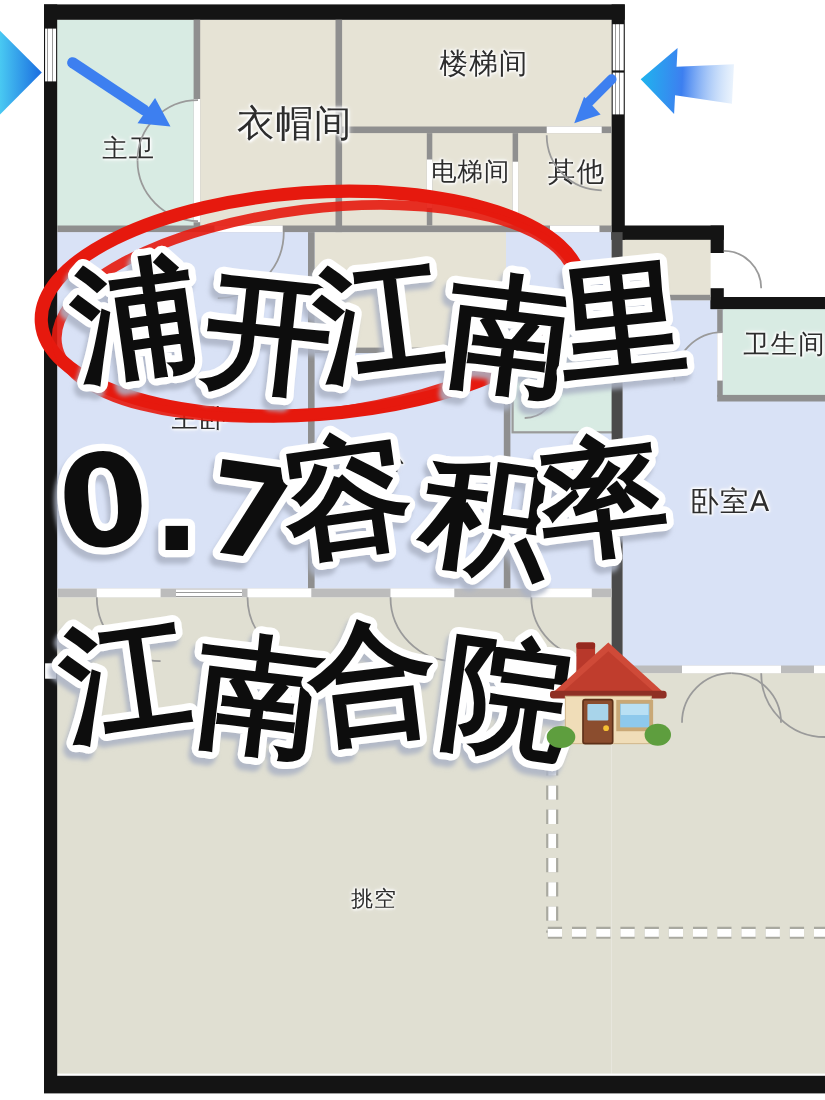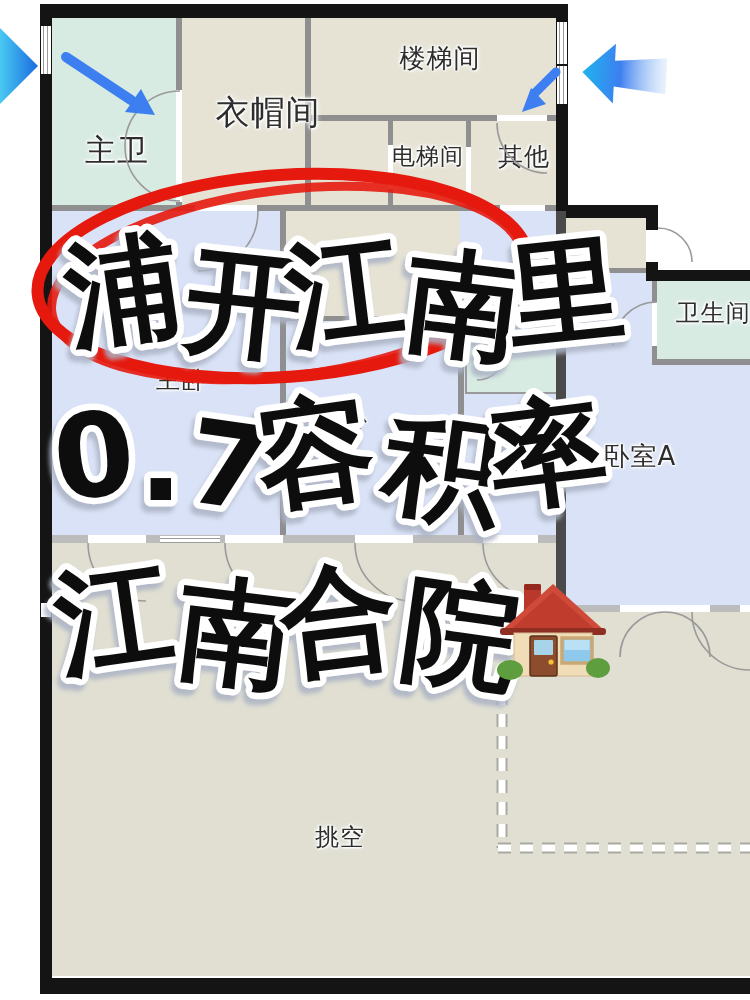--- a/index.html
+++ b/index.html
@@ -73,30 +73,30 @@
   <div class="wall-lt" style="left:52px;top:535px;width:504px;height:8px;"></div>
   <div class="gap" style="left:88px;top:535px;width:58px;height:8px;"></div>
   <div class="gap" style="left:225px;top:535px;width:58px;height:8px;"></div>
   <div class="gap" style="left:355px;top:535px;width:58px;height:8px;"></div>
   <div class="gap" style="left:483px;top:535px;width:55px;height:8px;"></div>
   <div class="wall-lt" style="left:566px;top:605px;width:184px;height:7px;"></div>
   <div class="gap" style="left:620px;top:605px;width:90px;height:7px;"></div>
   <div class="gap" style="left:740px;top:605px;width:10px;height:7px;"></div>
   <div class="winh" style="left:160px;top:536px;width:60px;height:7px;"></div>
 
-  <div class="rlabel" style="left:117px;top:151px;font-size:31px;">主卫</div>
+  <div class="rlabel" style="left:117px;top:135px;font-size:23px;">主卫</div>
   <div class="rlabel" style="left:268px;top:113px;font-size:34px;">衣帽间</div>
   <div class="rlabel" style="left:440px;top:58px;font-size:26px;">楼梯间</div>
   <div class="rlabel" style="left:428px;top:156px;font-size:23px;">电梯间</div>
   <div class="rlabel" style="left:524px;top:156px;font-size:25px;">其他</div>
   <div class="rlabel" style="left:181px;top:380px;font-size:24px;">主卧</div>
   <div class="rlabel" style="left:356px;top:419px;font-size:23px;">卧</div>
   <div class="rlabel" style="left:722px;top:313px;font-size:24px;">卫生间A</div>
-  <div class="rlabel" style="left:640px;top:456px;font-size:26px;">卧室A</div>
-  <div class="rlabel" style="left:340px;top:837px;font-size:24px;">挑空</div>
+  <div class="rlabel" style="left:664px;top:456px;font-size:26px;">卧室A</div>
+  <div class="rlabel" style="left:340px;top:817px;font-size:20px;">挑空</div>
 
   <svg class="overlay" width="750" height="1000" viewBox="0 0 750 1000">
     <defs>
       <linearGradient id="gA" x1="0" y1="0" x2="1" y2="0">
         <stop offset="0" stop-color="#49c9f2"></stop>
           <stop offset="1" stop-color="#1a6ce0"></stop>
       </linearGradient>
       <linearGradient id="gC" x1="0" y1="0" x2="1" y2="0">
         <stop offset="0" stop-color="#1fb4ee"></stop>
           <stop offset="0.45" stop-color="#3d7ff0"></stop>

